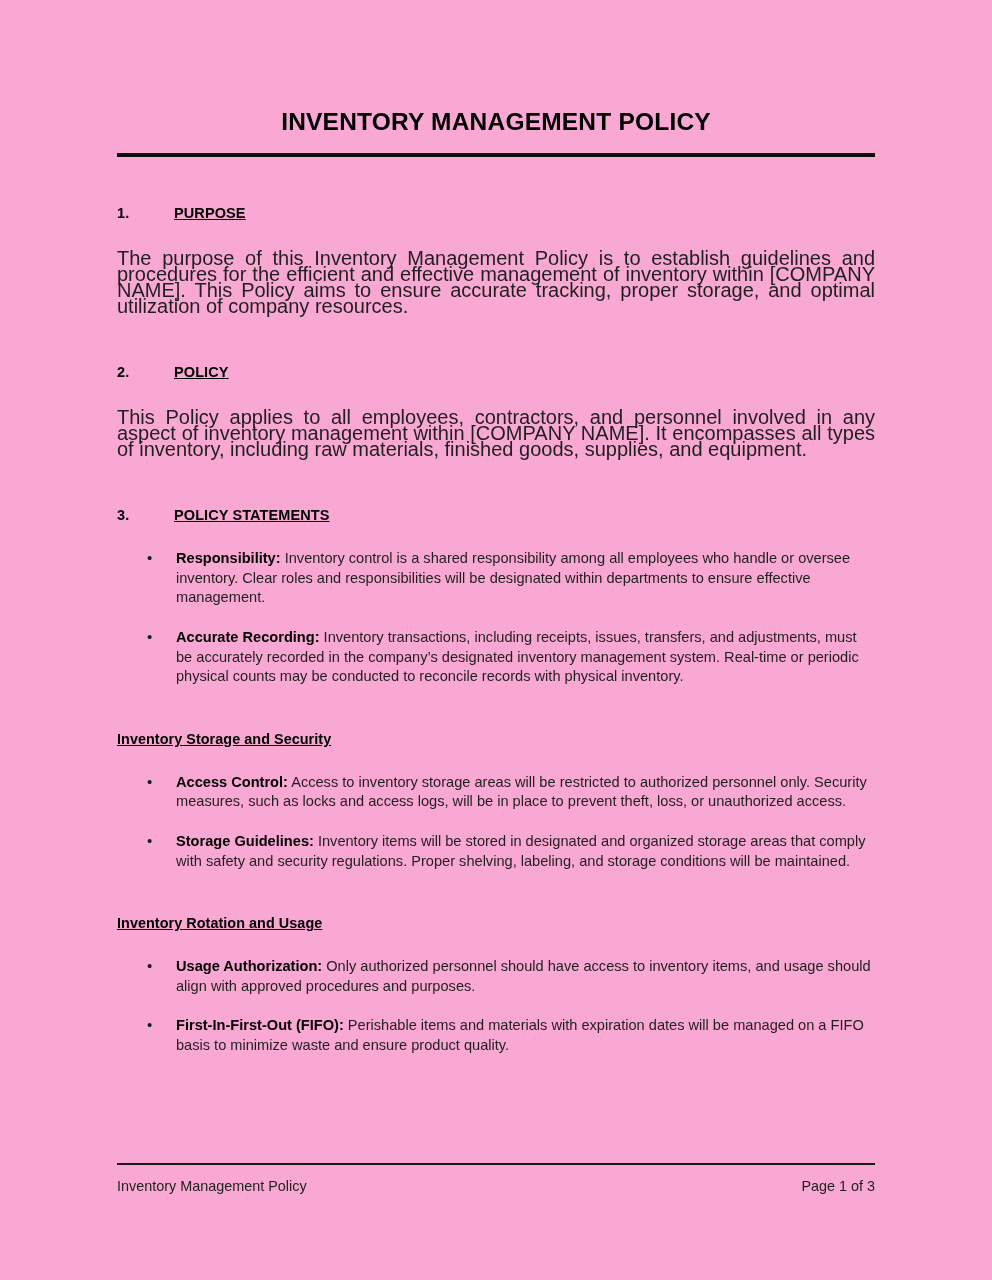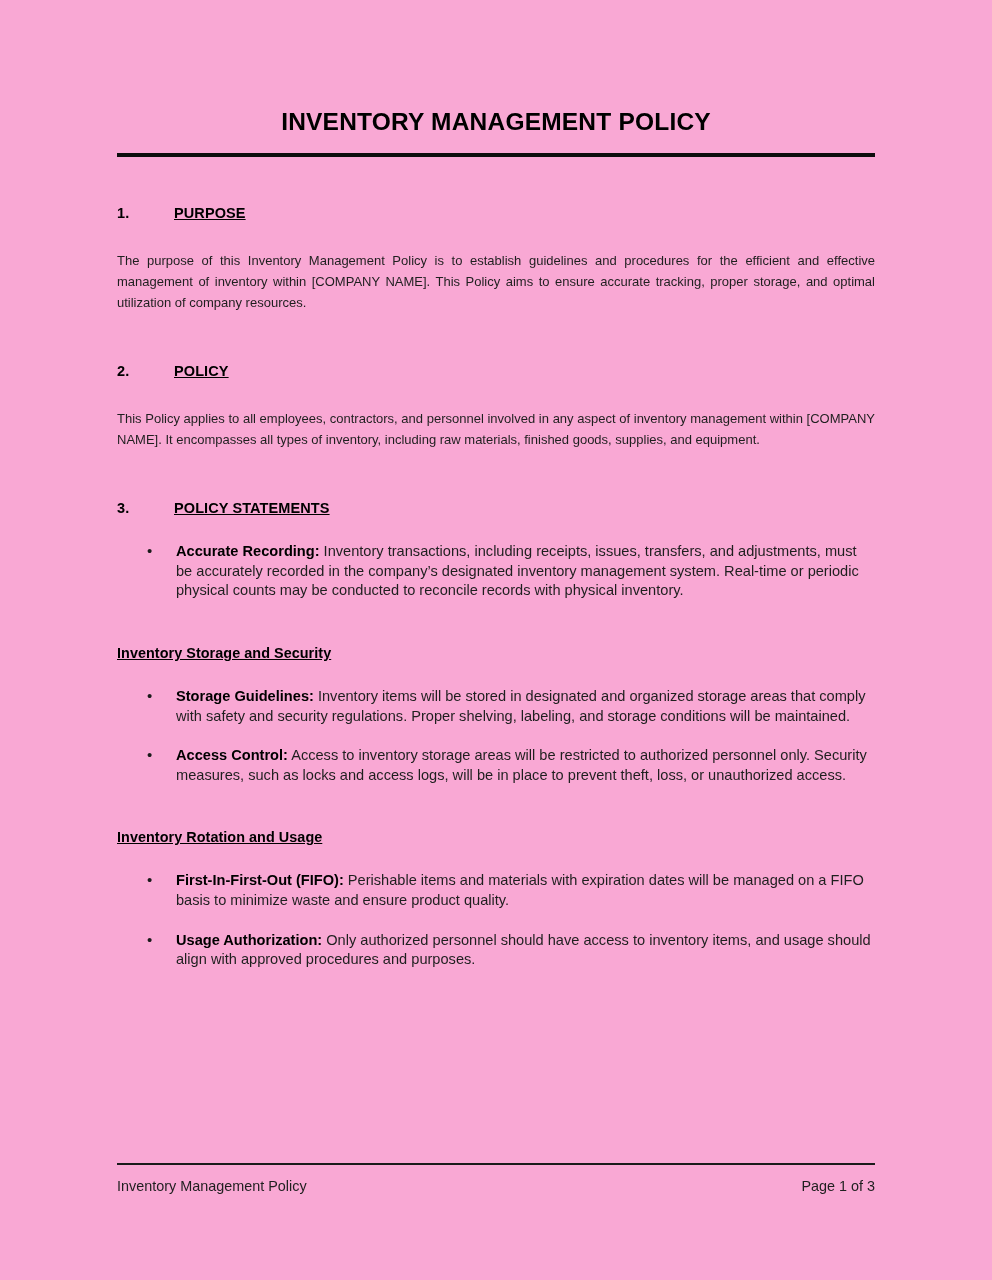--- a/index.html
+++ b/index.html
@@ -69,22 +69,22 @@
     text-decoration: underline;
   }
 
   .s1 { margin-top: 48px; }
   .s2 { margin-top: 50px; }
   .s3 { margin-top: 50px; }
 
   
   .para {
     margin-top: 29px;
-    font-size: 13px;
-    line-height: 21px;
+    font-size: 20px;
+    line-height: 16px;
     text-align: justify;
     color: #1f1f1f;
     hyphens: none;
   }
 
   
   .sub-head {
     font-size: 14.4px;
     font-weight: bold;
     color: #000000;
@@ -169,41 +169,44 @@
     </div>
     <p class="para">This Policy applies to all employees, contractors, and personnel involved in any aspect of inventory management within [COMPANY NAME]. It encompasses all types of inventory, including raw materials, finished goods, supplies, and equipment.</p>
 
     <div class="section-head s3">
       <span class="num">3.</span>
       <span class="label">POLICY STATEMENTS</span>
     </div>
 
     <ul class="bullets first-group">
       <li>
+        <span class="term">Responsibility:</span><span> Inventory control is a shared responsibility among all employees who handle or oversee inventory. Clear roles and responsibilities will be designated within departments to ensure effective management.</span>
+      </li>
+      <li>
         <span class="term">Accurate Recording:</span><span> Inventory transactions, including receipts, issues, transfers, and adjustments, must be accurately recorded in the company’s designated inventory management system. Real-time or periodic physical counts may be conducted to reconcile records with physical inventory.</span>
       </li>
     </ul>
 
     <div class="sub-head next">Inventory Storage and Security</div>
     <ul class="bullets group">
       <li>
+        <span class="term">Access Control:</span><span> Access to inventory storage areas will be restricted to authorized personnel only. Security measures, such as locks and access logs, will be in place to prevent theft, loss, or unauthorized access.</span>
+      </li>
+      <li>
         <span class="term">Storage Guidelines:</span><span> Inventory items will be stored in designated and organized storage areas that comply with safety and security regulations. Proper shelving, labeling, and storage conditions will be maintained.</span>
-      </li>
-      <li>
-        <span class="term">Access Control:</span><span> Access to inventory storage areas will be restricted to authorized personnel only. Security measures, such as locks and access logs, will be in place to prevent theft, loss, or unauthorized access.</span>
       </li>
     </ul>
 
     <div class="sub-head next">Inventory Rotation and Usage</div>
     <ul class="bullets group">
       <li>
+        <span class="term">Usage Authorization:</span><span> Only authorized personnel should have access to inventory items, and usage should align with approved procedures and purposes.</span>
+      </li>
+      <li>
         <span class="term">First-In-First-Out (FIFO):</span><span> Perishable items and materials with expiration dates will be managed on a FIFO basis to minimize waste and ensure product quality.</span>
-      </li>
-      <li>
-        <span class="term">Usage Authorization:</span><span> Only authorized personnel should have access to inventory items, and usage should align with approved procedures and purposes.</span>
       </li>
     </ul>
 
   </div>
 
   <div class="footer">
     <div class="footer-rule"></div>
     <div class="footer-row">
       <span>Inventory Management Policy</span>
       <span>Page 1 of 3</span>

